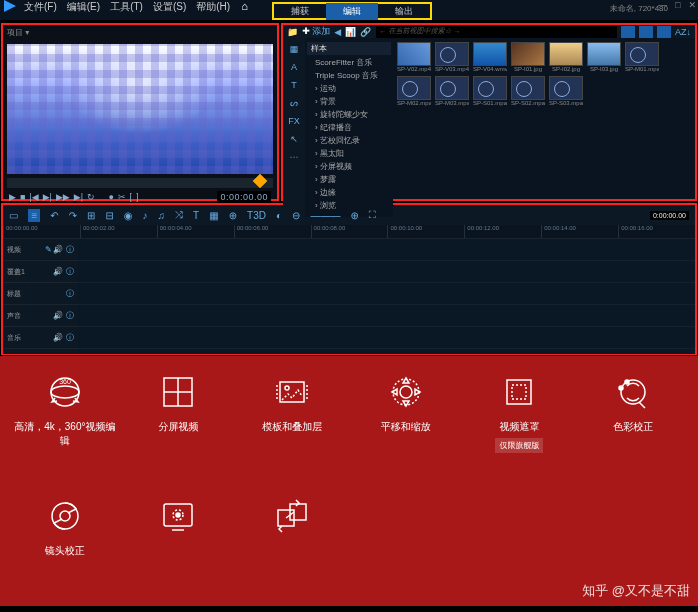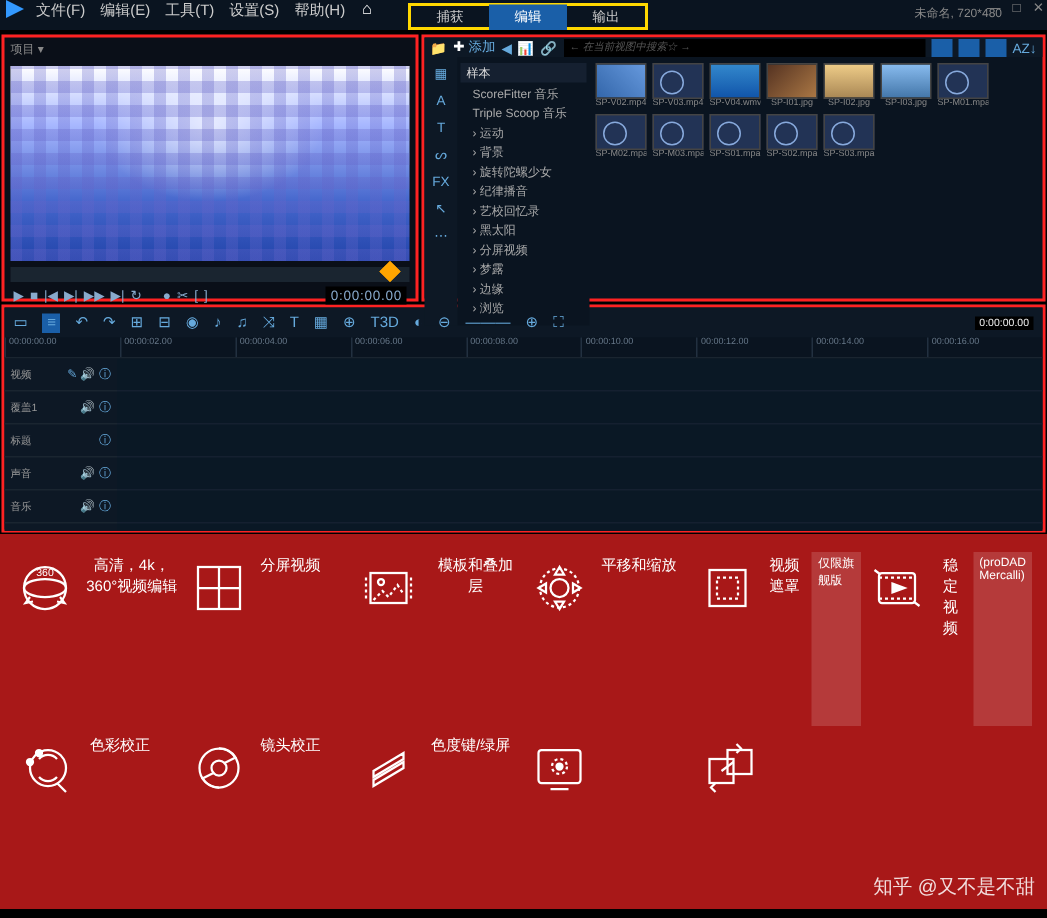--- a/index.html
+++ b/index.html
@@ -56,21 +56,21 @@
 .tl-toolbar .tl-time{margin-left:auto;font-size:7px;color:#eee;background:#000;padding:1px 3px}
 .tl-ruler{height:14px;background:#0a1420;display:flex;font-size:6px;color:#667788;border-bottom:1px solid #1a2530}
 .tl-ruler span{flex:1;border-left:1px solid #223040;padding-left:2px}
 .tl-tracks{display:flex;height:115px}
 .tl-labels{width:75px;background:#0d1825}
 .tl-track-lbl{height:22px;border-bottom:1px solid #1a2530;padding:2px 4px;font-size:7px;color:#999;display:flex;align-items:center;gap:4px}
 .tl-track-lbl .ico{color:#66aadd;font-size:8px}
 .tl-area{flex:1;background:#0a1825}
 .tl-row{height:22px;border-bottom:1px solid #152030}
 .features{height:250px;background:#a81818;padding:14px 10px;display:grid;grid-template-columns:repeat(6,1fr);gap:6px 4px;position:relative}
-.feat{display:flex;flex-direction:row;gap:6px;color:#fff}
+.feat{display:flex;flex-direction:column;align-items:center;gap:6px;color:#fff}
 .feat-icon{width:44px;height:44px;display:flex;align-items:center;justify-content:center}
 .feat-icon svg{width:40px;height:40px;stroke:#fff;fill:none;stroke-width:1.5}
 .feat-lbl{font-size:10px;text-align:center;color:#fff}
 .feat-sub{font-size:8px;color:#fff;background:rgba(255,255,255,0.15);padding:2px 4px;margin-top:-2px}
 .watermark{position:absolute;right:8px;bottom:6px;font-size:13px;color:rgba(255,255,255,0.85)}
 </style>
 </head>
 <body>
 
 <div class="topbar">
@@ -326,32 +326,20 @@
           <rect x="8" y="8" width="24" height="24"></rect>
           <rect x="13" y="13" width="14" height="14" stroke-dasharray="2 2"></rect>
         </svg>
       </div>
       <div class="feat-lbl">视频遮罩</div>
       <div class="feat-sub">仅限旗舰版</div>
     </div>
     <div class="feat">
       <div class="feat-icon">
         <svg viewBox="0 0 40 40">
-          <rect x="8" y="10" width="24" height="20" rx="2"></rect>
-          <path d="M8 13h24M8 27h24" stroke-dasharray="2 2"></path>
-          <path d="M17 17l8 3-8 3z" fill="#fff"></path>
-          <path d="M5 8l4 3M35 32l-4-3"></path>
-        </svg>
-      </div>
-      <div class="feat-lbl">稳定视频</div>
-      <div class="feat-sub">(proDAD Mercalli)</div>
-    </div>
-    <div class="feat">
-      <div class="feat-icon">
-        <svg viewBox="0 0 40 40">
           <circle cx="20" cy="20" r="12"></circle>
           <path d="M14 14a8 8 0 0 1 12 0M14 26a8 8 0 0 0 12 0"></path>
           <path d="M26 30l6 6"></path>
           <circle cx="14" cy="10" r="2" fill="#fff"></circle>
           <circle cx="8" cy="16" r="2" fill="#fff"></circle>
         </svg>
       </div>
       <div class="feat-lbl">色彩校正</div>
     </div>
     <div class="feat">
@@ -360,28 +348,20 @@
           <circle cx="20" cy="20" r="13"></circle>
           <circle cx="20" cy="20" r="5"></circle>
           <path d="M20 7a13 13 0 0 1 11 6l-8 4M20 33a13 13 0 0 1-11-6l8-4"></path>
         </svg>
       </div>
       <div class="feat-lbl">镜头校正</div>
     </div>
     <div class="feat">
       <div class="feat-icon">
         <svg viewBox="0 0 40 40">
-          <path d="M10 26l20-12v-4l-20 12zM10 32l20-12v-4l-20 12z"></path>
-        </svg>
-      </div>
-      <div class="feat-lbl">色度键/绿屏</div>
-    </div>
-    <div class="feat">
-      <div class="feat-icon">
-        <svg viewBox="0 0 40 40">
           <rect x="6" y="8" width="28" height="22" rx="2"></rect>
           <circle cx="20" cy="19" r="5" stroke-dasharray="2 2"></circle>
           <circle cx="20" cy="19" r="2" fill="#fff"></circle>
           <path d="M14 34h12"></path>
         </svg>
       </div>
     </div>
     <div class="feat">
       <div class="feat-icon">
         <svg viewBox="0 0 40 40">

